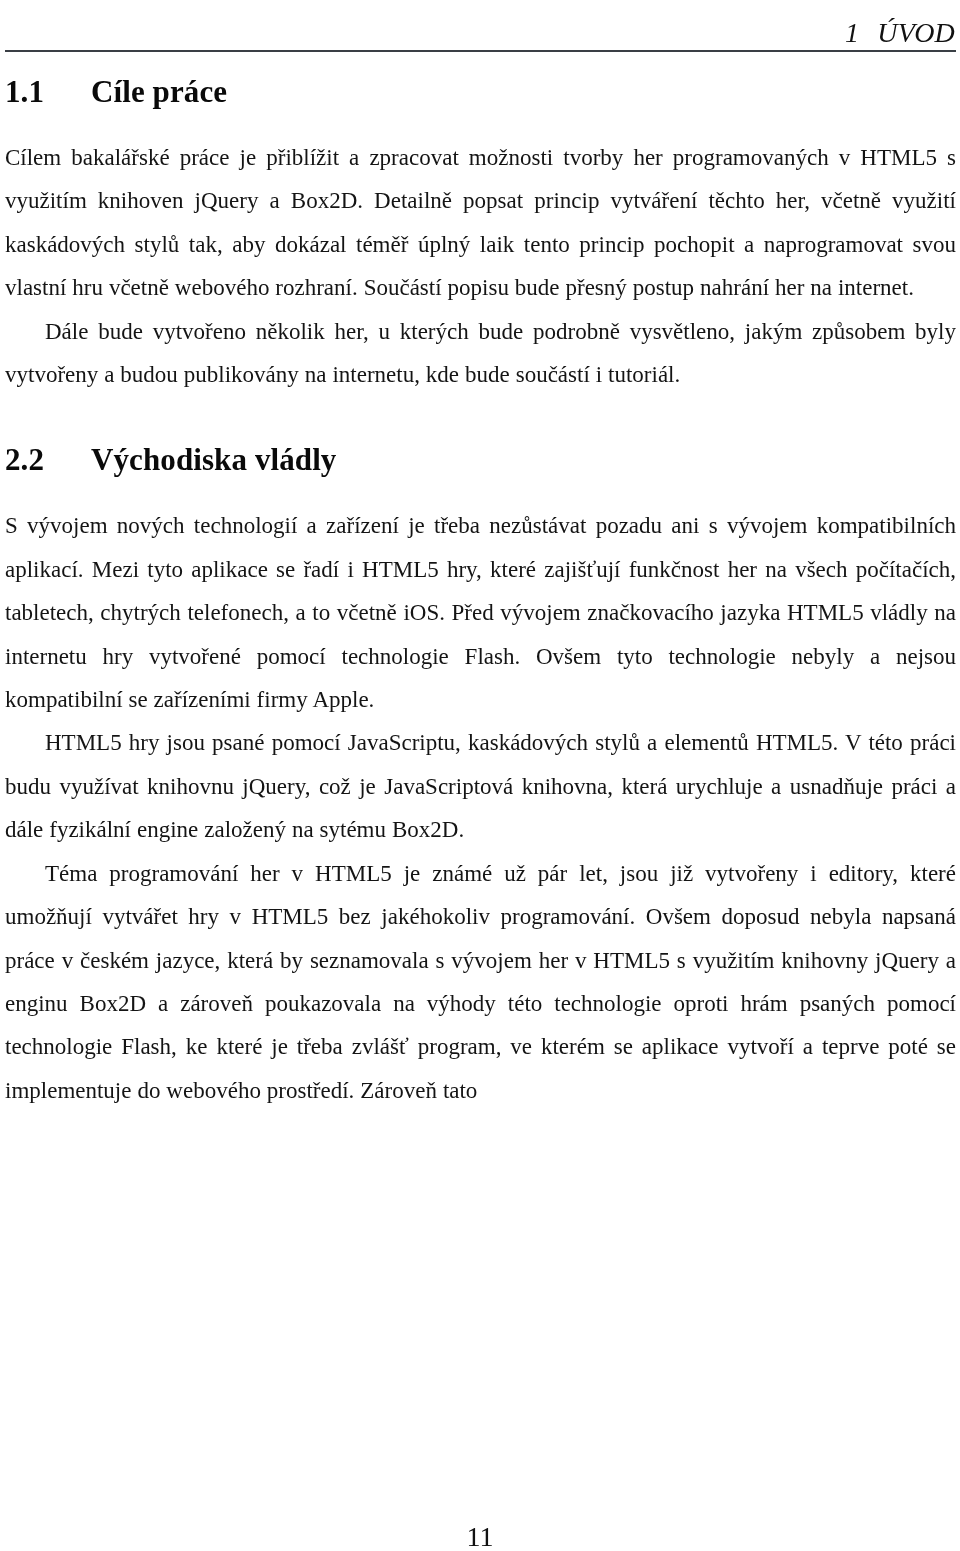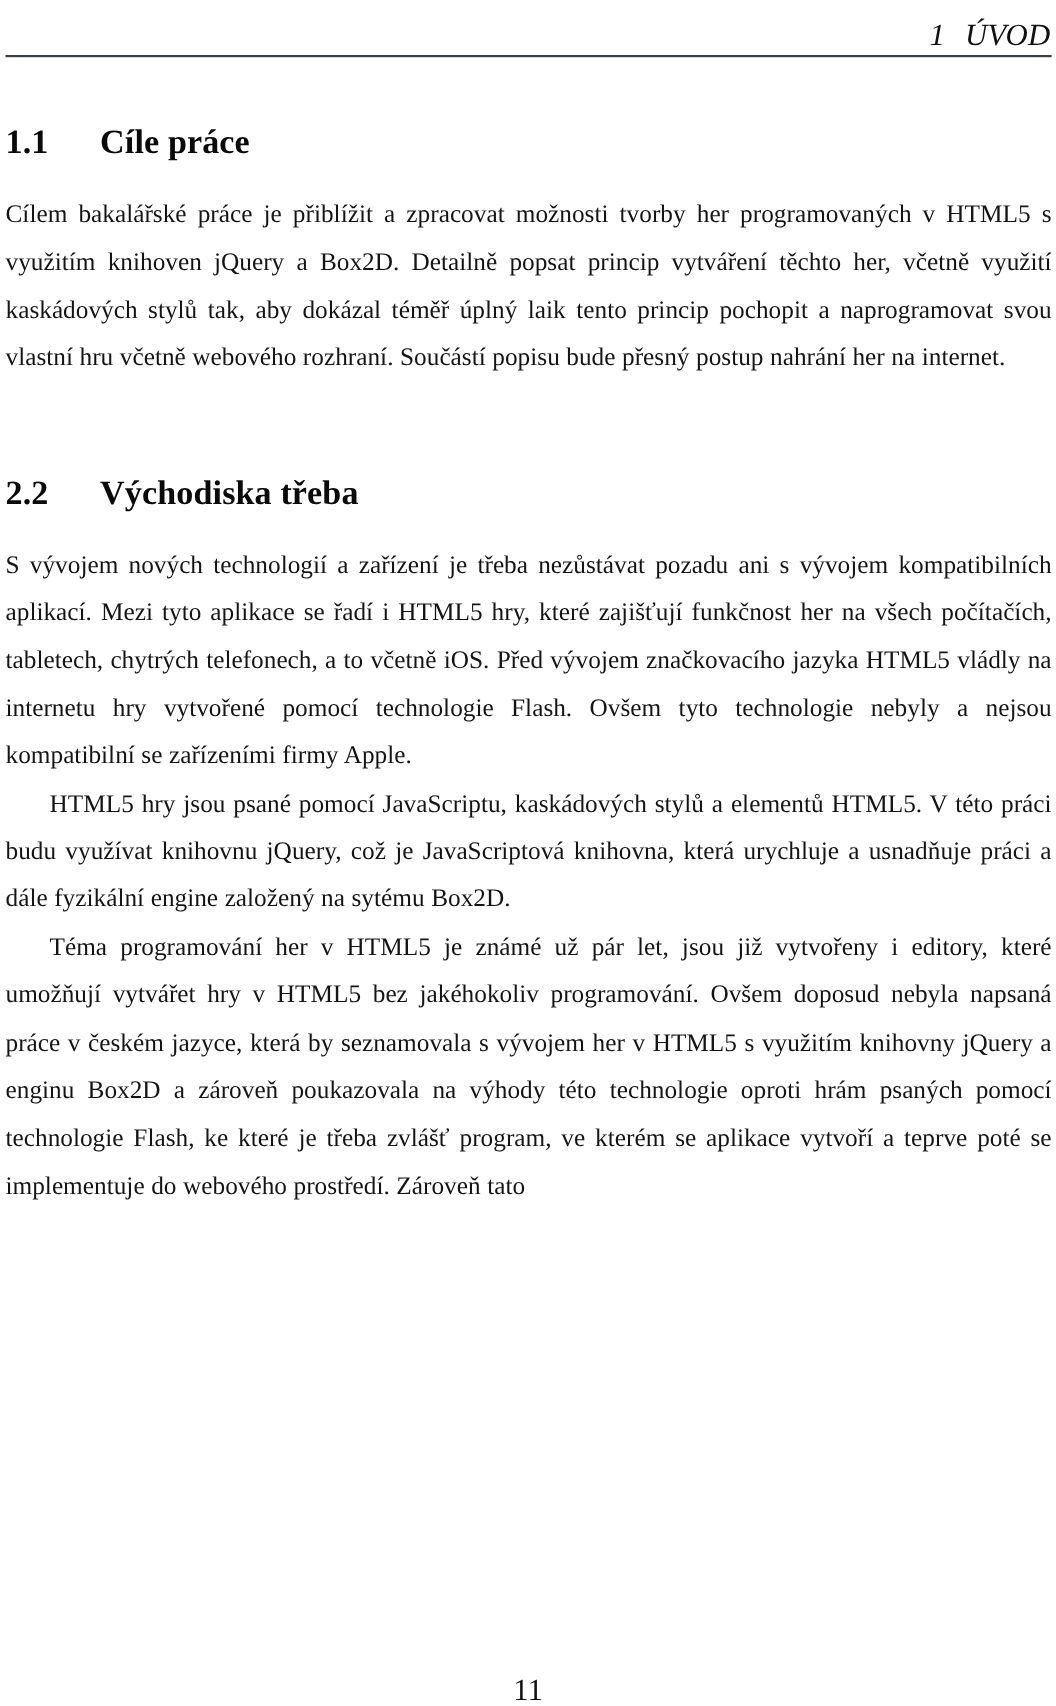--- a/index.html
+++ b/index.html
@@ -65,21 +65,20 @@
     font-size: 31px;
     line-height: 38px;
     font-weight: bold;
     letter-spacing: 0.1px;
     white-space: pre;
     color: #0a0a0a;
   }
   h2.section-heading .sec-num {
     display: inline-block;
     width: 86px;
-    margin-top: 37px;
   }
 
   p.para {
     margin: 0;
     font-size: 23px;
     line-height: 43.4px;
     text-align: justify;
     text-justify: inter-word;
     hyphens: manual;
     color: #141414;
@@ -118,24 +117,25 @@
 
   <div class="header-rule"></div>
 
   <div class="content">
 
     <h2 class="section-heading"><span class="sec-num">1.1</span><span>Cíle práce</span></h2>
 
     <div class="gap-after-h1"></div>
 
     <p class="para noindent">Cílem bakalářské práce je přiblížit a zpracovat možnosti tvorby her programovaných v HTML5 s využitím knihoven jQuery a Box2D. Detailně popsat princip vytváření těchto her, včetně využití kaskádových stylů tak, aby dokázal téměř úplný laik tento princip pochopit a naprogramovat svou vlastní hru včetně webového rozhraní. Součástí popisu bude přesný postup nahrání her na internet.</p>
+    <p class="para indent">Dále bude vytvořeno několik her, u kterých bude podrobně vysvětleno, jakým způsobem byly vytvořeny a budou publikovány na internetu, kde bude součástí i tutoriál.</p>
 
     <div class="gap-before-h2"></div>
 
-    <h2 class="section-heading"><span class="sec-num">2.2</span><span>Východiska třeba</span></h2>
+    <h2 class="section-heading"><span class="sec-num">2.2</span><span>Východiska vládly</span></h2>
 
     <div class="gap-after-h2"></div>
 
     <p class="para noindent">S vývojem nových technologií a zařízení je třeba nezůstávat pozadu ani s vývojem kompatibilních aplikací. Mezi tyto aplikace se řadí i HTML5 hry, které zajišťují funkčnost her na všech počítačích, tabletech, chytrých telefonech, a to včetně iOS. Před vývojem značkovacího jazyka HTML5 vládly na internetu hry vytvořené pomocí technologie Flash. Ovšem tyto technologie nebyly a nejsou kompatibilní se zařízeními firmy Apple.</p>
     <p class="para indent">HTML5 hry jsou psané pomocí JavaScriptu, kaskádových stylů a elementů HTML5. V této práci budu využívat knihovnu jQuery, což je JavaScriptová knihovna, která urychluje a usnadňuje práci a dále fyzikální engine založený na sytému Box2D.</p>
     <p class="para indent">Téma programování her v HTML5 je známé už pár let, jsou již vytvořeny i editory, které umožňují vytvářet hry v HTML5 bez jakéhokoliv programování. Ovšem doposud nebyla napsaná práce v českém jazyce, která by seznamovala s vývojem her v HTML5 s využitím knihovny jQuery a enginu Box2D a zároveň poukazovala na výhody této technologie oproti hrám psaných pomocí technologie Flash, ke které je třeba zvlášť program, ve kterém se aplikace vytvoří a teprve poté se implementuje do webového prostředí. Zároveň tato</p>
 
   </div>
 
   <div class="folio">11</div>

